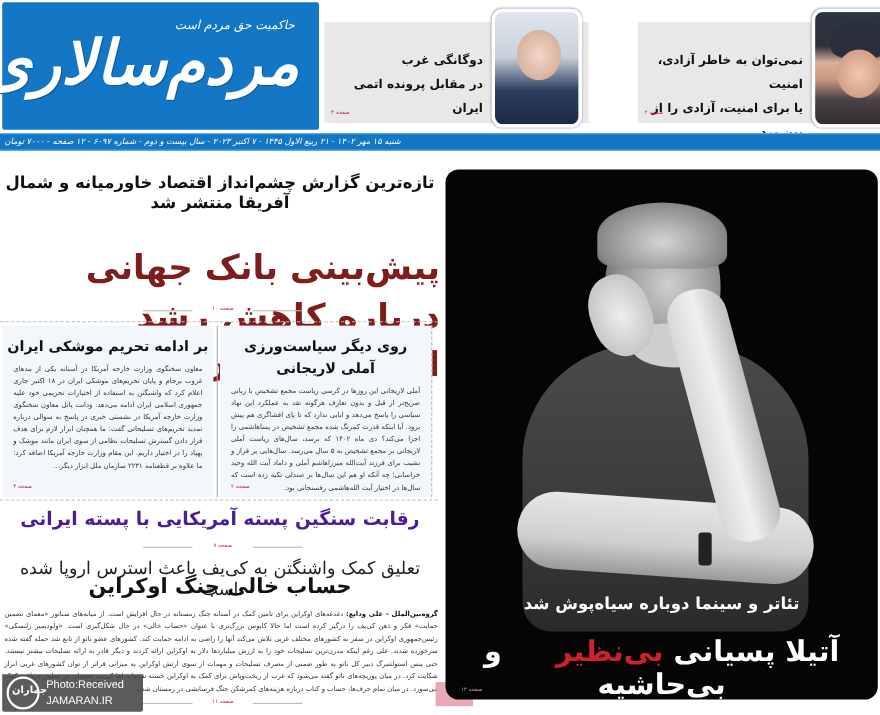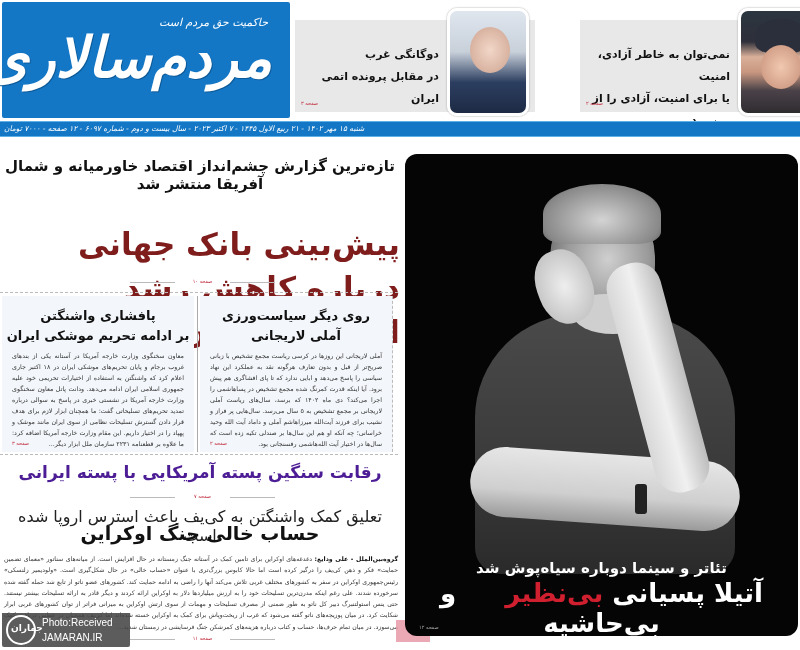--- a/index.html
+++ b/index.html
@@ -69,21 +69,21 @@
   .feature { position: absolute; left: 405px; top: 154px; width: 393px; height: 482px; background: #050505; border-radius: 12px; overflow: hidden; }
   .fp-head { position: absolute; left: 145px; top: 40px; width: 105px; height: 130px; border-radius: 50% 50% 46% 46%; background: radial-gradient(ellipse at 55% 50%, #cfcfcf 0%, #9a9a9a 50%, #4a4a4a 100%); }
   .fp-hair { position: absolute; left: 138px; top: 30px; width: 118px; height: 60px; border-radius: 50% 50% 20% 20%; background: radial-gradient(ellipse at 50% 60%, #d4d4d4 0%, #888 70%, #333 100%); }
   .fp-beard { position: absolute; left: 168px; top: 140px; width: 80px; height: 40px; border-radius: 40% 40% 50% 50%; background: #cfcfcf; }
   .fp-shirt { position: absolute; left: 70px; top: 160px; width: 260px; height: 260px; border-radius: 40% 40% 10% 10%; background: linear-gradient(180deg,#4a4a4a 0%,#3a3a3a 60%,#2a2a2a 100%); }
   .fp-arm-raised { position: absolute; left: 195px; top: 110px; width: 55px; height: 235px; border-radius: 25px; background: linear-gradient(90deg,#d8d8d8,#f0f0f0 50%,#bdbdbd); transform: rotate(-15deg); transform-origin: top center; }
   .fp-hand { position: absolute; left: 132px; top: 95px; width: 55px; height: 75px; border-radius: 45%; background: radial-gradient(ellipse,#eee 0%,#c8c8c8 70%); transform: rotate(-20deg); }
   .fp-arm-crossed { position: absolute; left: 65px; top: 300px; width: 270px; height: 70px; border-radius: 35px; background: linear-gradient(180deg,#e6e6e6,#cfcfcf 60%,#9a9a9a); transform: rotate(4deg); }
   .fp-watch { position: absolute; left: 230px; top: 330px; width: 12px; height: 30px; background: #222; border-radius: 3px; }
 
-  .feature-kicker { position: absolute; left: 0; top: 405px; width: 393px; text-align: center; direction: rtl; color: #fff; font-size: 15px; font-weight: bold; }
+  .feature-kicker { position: absolute; left: 0; top: 386px; width: 393px; text-align: center; direction: rtl; color: #fff; font-size: 15px; font-weight: bold; }
   .feature-headline { position: absolute; left: 0; top: 424px; width: 393px; text-align: center; direction: rtl; color: #fff; font-size: 26px; font-weight: 900; letter-spacing: -0.5px; }
   .feature-headline .accent { color: #d01f2e; margin-left: 40px; }
   .feature-page { position: absolute; left: 14px; bottom: 6px; font-size: 5px; color: #aaa; }
 </style>
 </head>
 <body>
 
 <div class="masthead">
   <div class="logo-box">
     <div class="logo-slogan">حاکمیت حق مردم است</div>
@@ -134,21 +134,20 @@
   <div class="box-title">
     <div>روی دیگر سیاست‌ورزی</div>
     <div>آملی لاریجانی</div>
   </div>
   <div class="box-body">آملی لاریجانی این روزها در کرسی ریاست مجمع تشخیص با زبانی صریح‌تر از قبل و بدون تعارف هرگونه نقد به عملکرد این نهاد سیاسی را پاسخ می‌دهد و ابایی ندارد که تا پای افشاگری هم پیش برود. آیا اینکه قدرت کمرنگ شده مجمع تشخیص در پساهاشمی را اجرا می‌کند؟ دی ماه ۱۴۰۲ که برسد، سال‌های ریاست آملی لاریجانی بر مجمع تشخیص به ۵ سال می‌رسد. سال‌هایی پر فراز و نشیب برای فرزند آیت‌الله میرزاهاشم آملی و داماد آیت الله وحید خراسانی؛ چه آنکه او هم این سال‌ها بر صندلی تکیه زده است که سال‌ها در اختیار آیت الله‌هاشمی رفسنجانی بود.</div>
   <div class="box-page">صفحه ۲</div>
 </div>
 <div class="box-sep"></div>
 <div class="box box-left">
   <div class="box-title">
-    <div>پافشاری واشنگتن</div>
     <div>بر ادامه تحریم موشکی ایران</div>
   </div>
   <div class="box-body">معاون سخنگوی وزارت خارجه آمریکا در آستانه یکی از بندهای غروب برجام و پایان تحریم‌های موشکی ایران در ۱۸ اکتبر جاری اعلام کرد که واشنگتن به استفاده از اختیارات تحریمی خود علیه جمهوری اسلامی ایران ادامه می‌دهد. ودانت پاتل معاون سخنگوی وزارت خارجه آمریکا در نشستی خبری در پاسخ به سوالی درباره تمدید تحریم‌های تسلیحاتی گفت: ما همچنان ابزار لازم برای هدف قرار دادن گسترش تسلیحات نظامی از سوی ایران مانند موشک و پهپاد را در اختیار داریم. این مقام وزارت خارجه آمریکا اضافه کرد: ما علاوه بر قطعنامه ۲۲۳۱ سازمان ملل ابزار دیگر...</div>
   <div class="box-page">صفحه ۳</div>
 </div>
 <div class="divider-dashed" style="top:454px;"></div>
 
 <div class="story2-headline">رقابت سنگین پسته آمریکایی با پسته ایرانی</div>
 <div class="page-ref-line story2-ref">
   <span class="page-ref">صفحه ۷</span>

